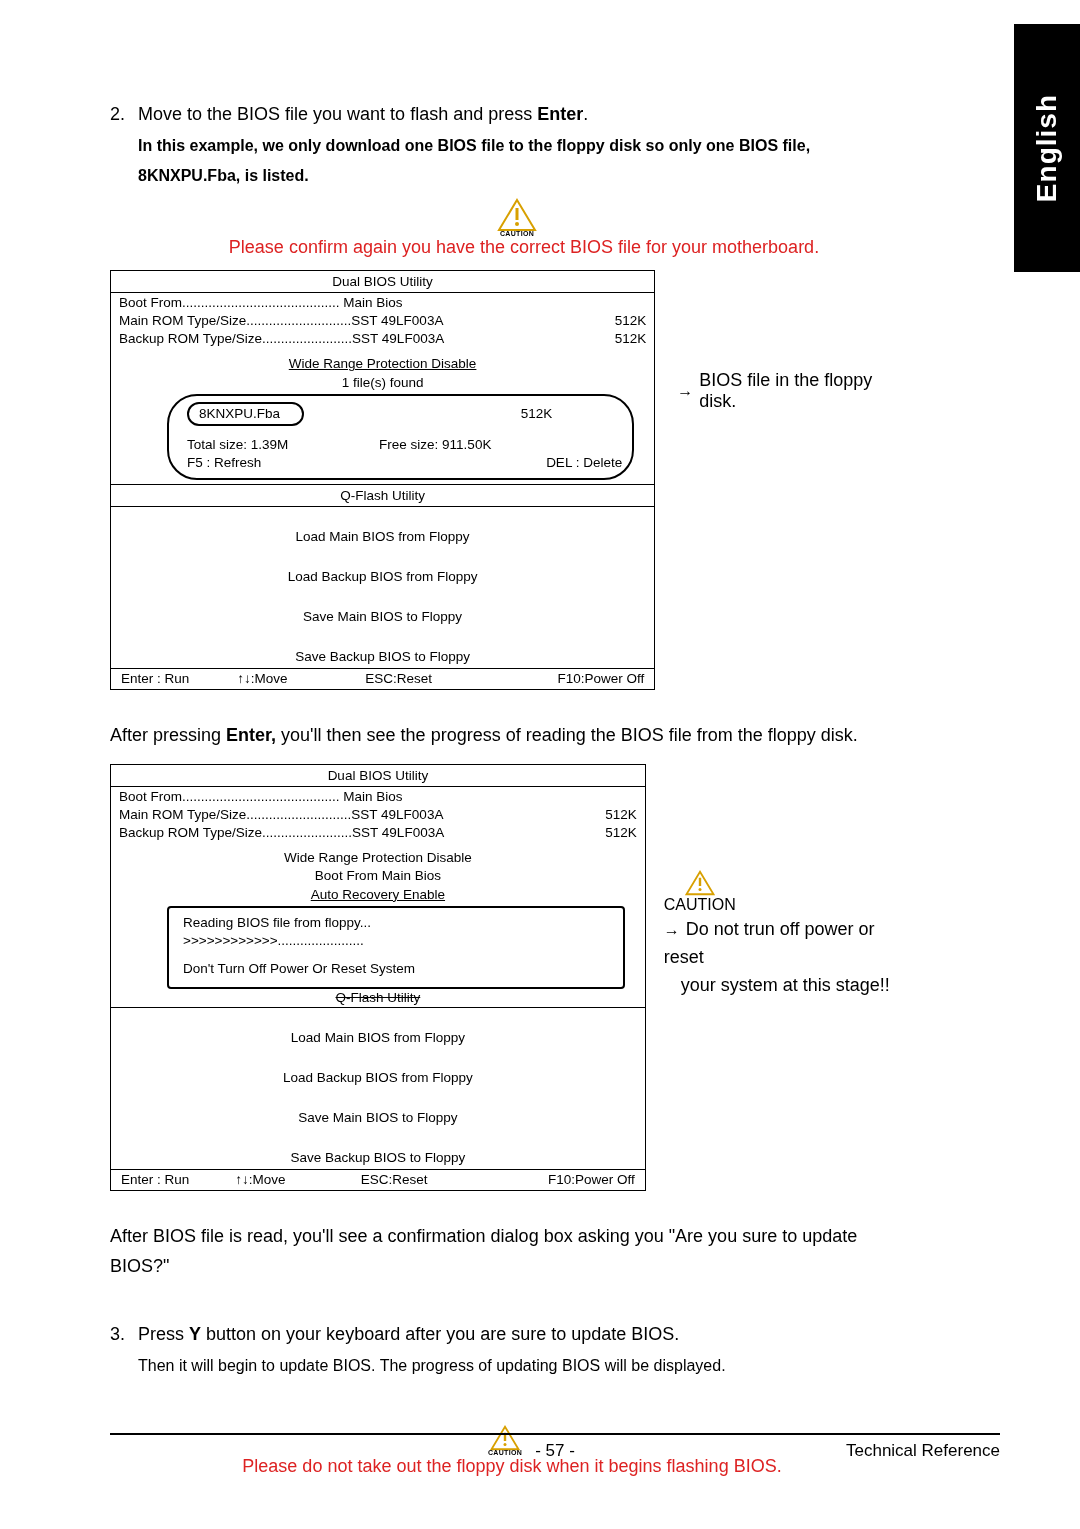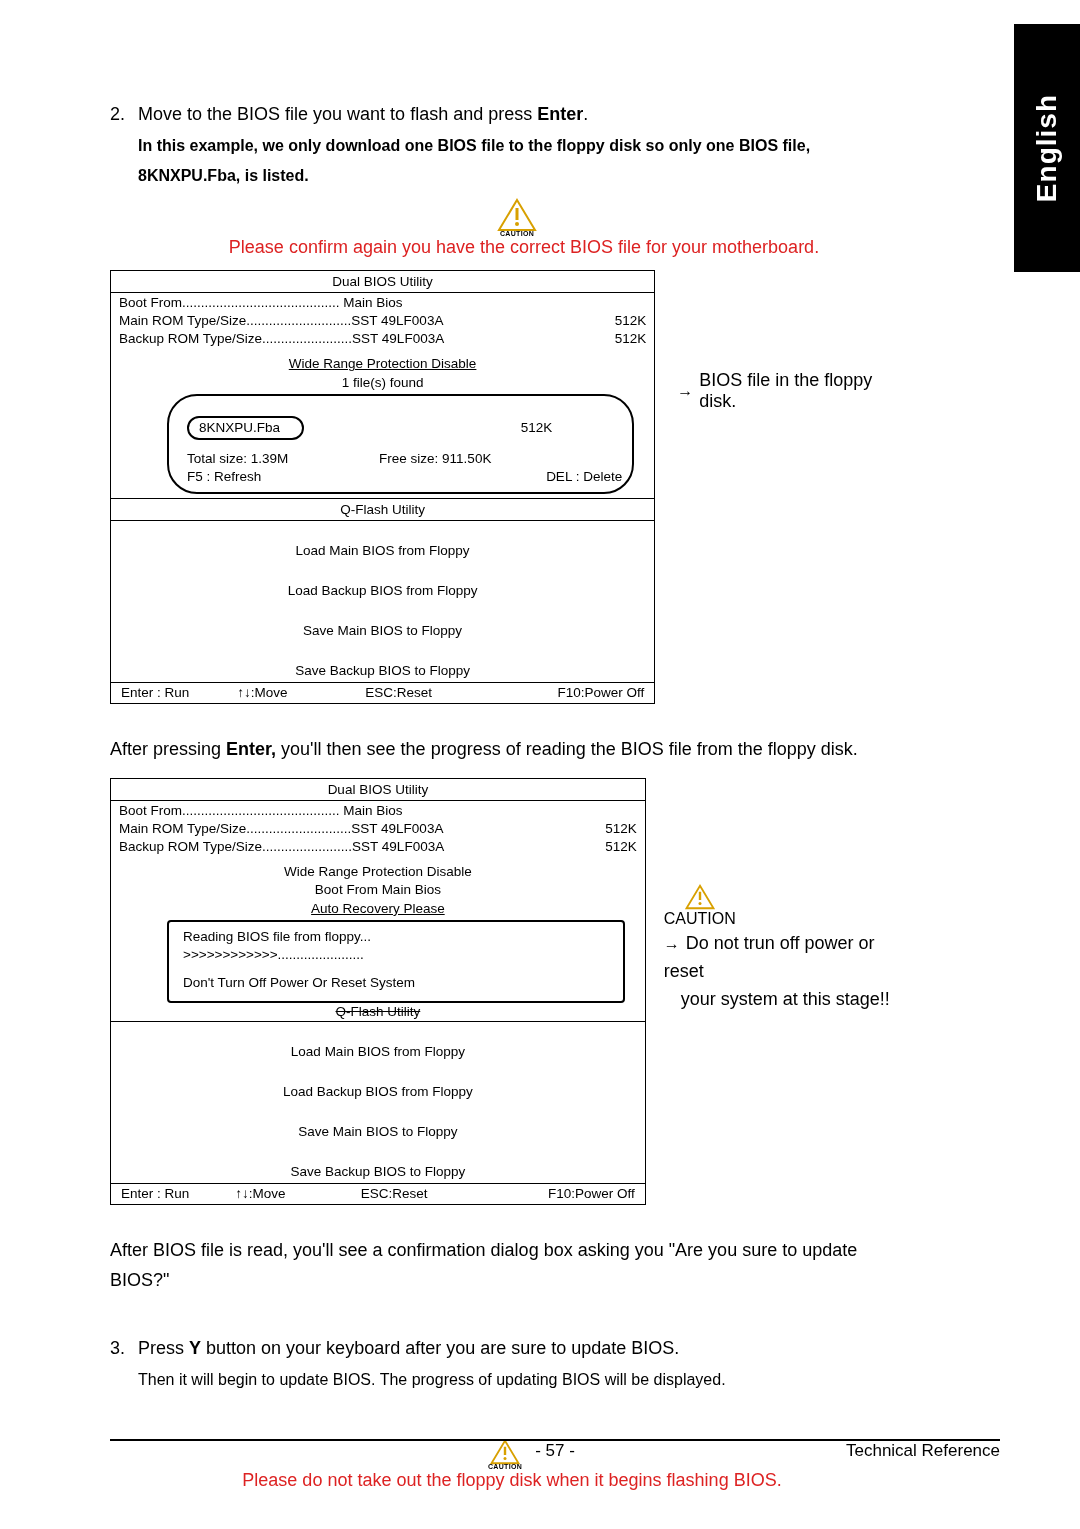--- a/index.html
+++ b/index.html
@@ -60,21 +60,21 @@
   .bios-util .title { text-align: center; padding: 2px 0 0 0; }
   .bios-util .sep { border-top: 1px solid #000; }
   .bios-util .block { padding: 1px 8px; }
   .bios-util .row { display: flex; justify-content: space-between; }
   .bios-util .center-text { text-align: center; }
   
   .callout-box {
     border: 2px solid #000;
     border-radius: 30px / 30px;
     margin: 2px 20px 2px 56px;
-    padding: 20px 10px 6px 18px;
+    padding: 6px 10px 6px 18px;
     position: relative;
   }
   .callout-box.inner {
     position: relative;
   }
   
   .filebox-row { display: flex; justify-content: space-between; align-items: center; }
   .filebox-name-box { border: 2px solid #000; border-radius: 18px; padding: 1px 22px 1px 10px; display: inline-block; }
   .util-list .center-text { padding: 1px 0; margin-top: 20px; }
   
@@ -96,20 +96,21 @@
   
   .footer {
     position: absolute;
     bottom: 68px;
     left: 110px;
     right: 80px;
     border-top: 2px solid #000;
     display: flex;
     justify-content: space-between;
     font-size: 17px;
+    padding-top: 6px;
   }
   .footer .pg { position: absolute; left: 0; right: 0; text-align: center; }
   .footer .ref { margin-left: auto; }
   
   .underline { text-decoration: underline; }
 
 </style>
 </head>
 <body>
 
@@ -209,21 +210,21 @@
             <span><span>Main ROM Type/Size............................</span><span>SST 49LF003A</span></span>
             <span>512K</span>
           </div>
         <div class="row">
             <span><span>Backup ROM Type/Size........................</span><span>SST 49LF003A</span></span>
             <span>512K</span>
           </div>
       </div>
       <div style="text-align:center; padding-top:6px;">Wide Range Protection    Disable</div>
       <div style="text-align:center;">Boot From    Main Bios</div>
-      <div style="text-align:center;"><span class="underline">Auto Recovery    Please</span></div>
+      <div style="text-align:center;"><span class="underline">Auto Recovery    Enable</span></div>
       <div class="msg-box">
         <div>Reading BIOS file from floppy...</div>
         <div>&gt;&gt;&gt;&gt;&gt;&gt;&gt;&gt;&gt;&gt;&gt;&gt;.......................</div>
         <div style="height:10px"></div>
         <div>Don't Turn Off Power Or Reset System</div>
       </div>
       <div class="title" style="margin-top:-6px; text-decoration:line-through;">Q-Flash Utility</div>
       <div class="sep"></div>
       <div class="util-list">
         <div class="center-text">Load Main BIOS from Floppy</div>

